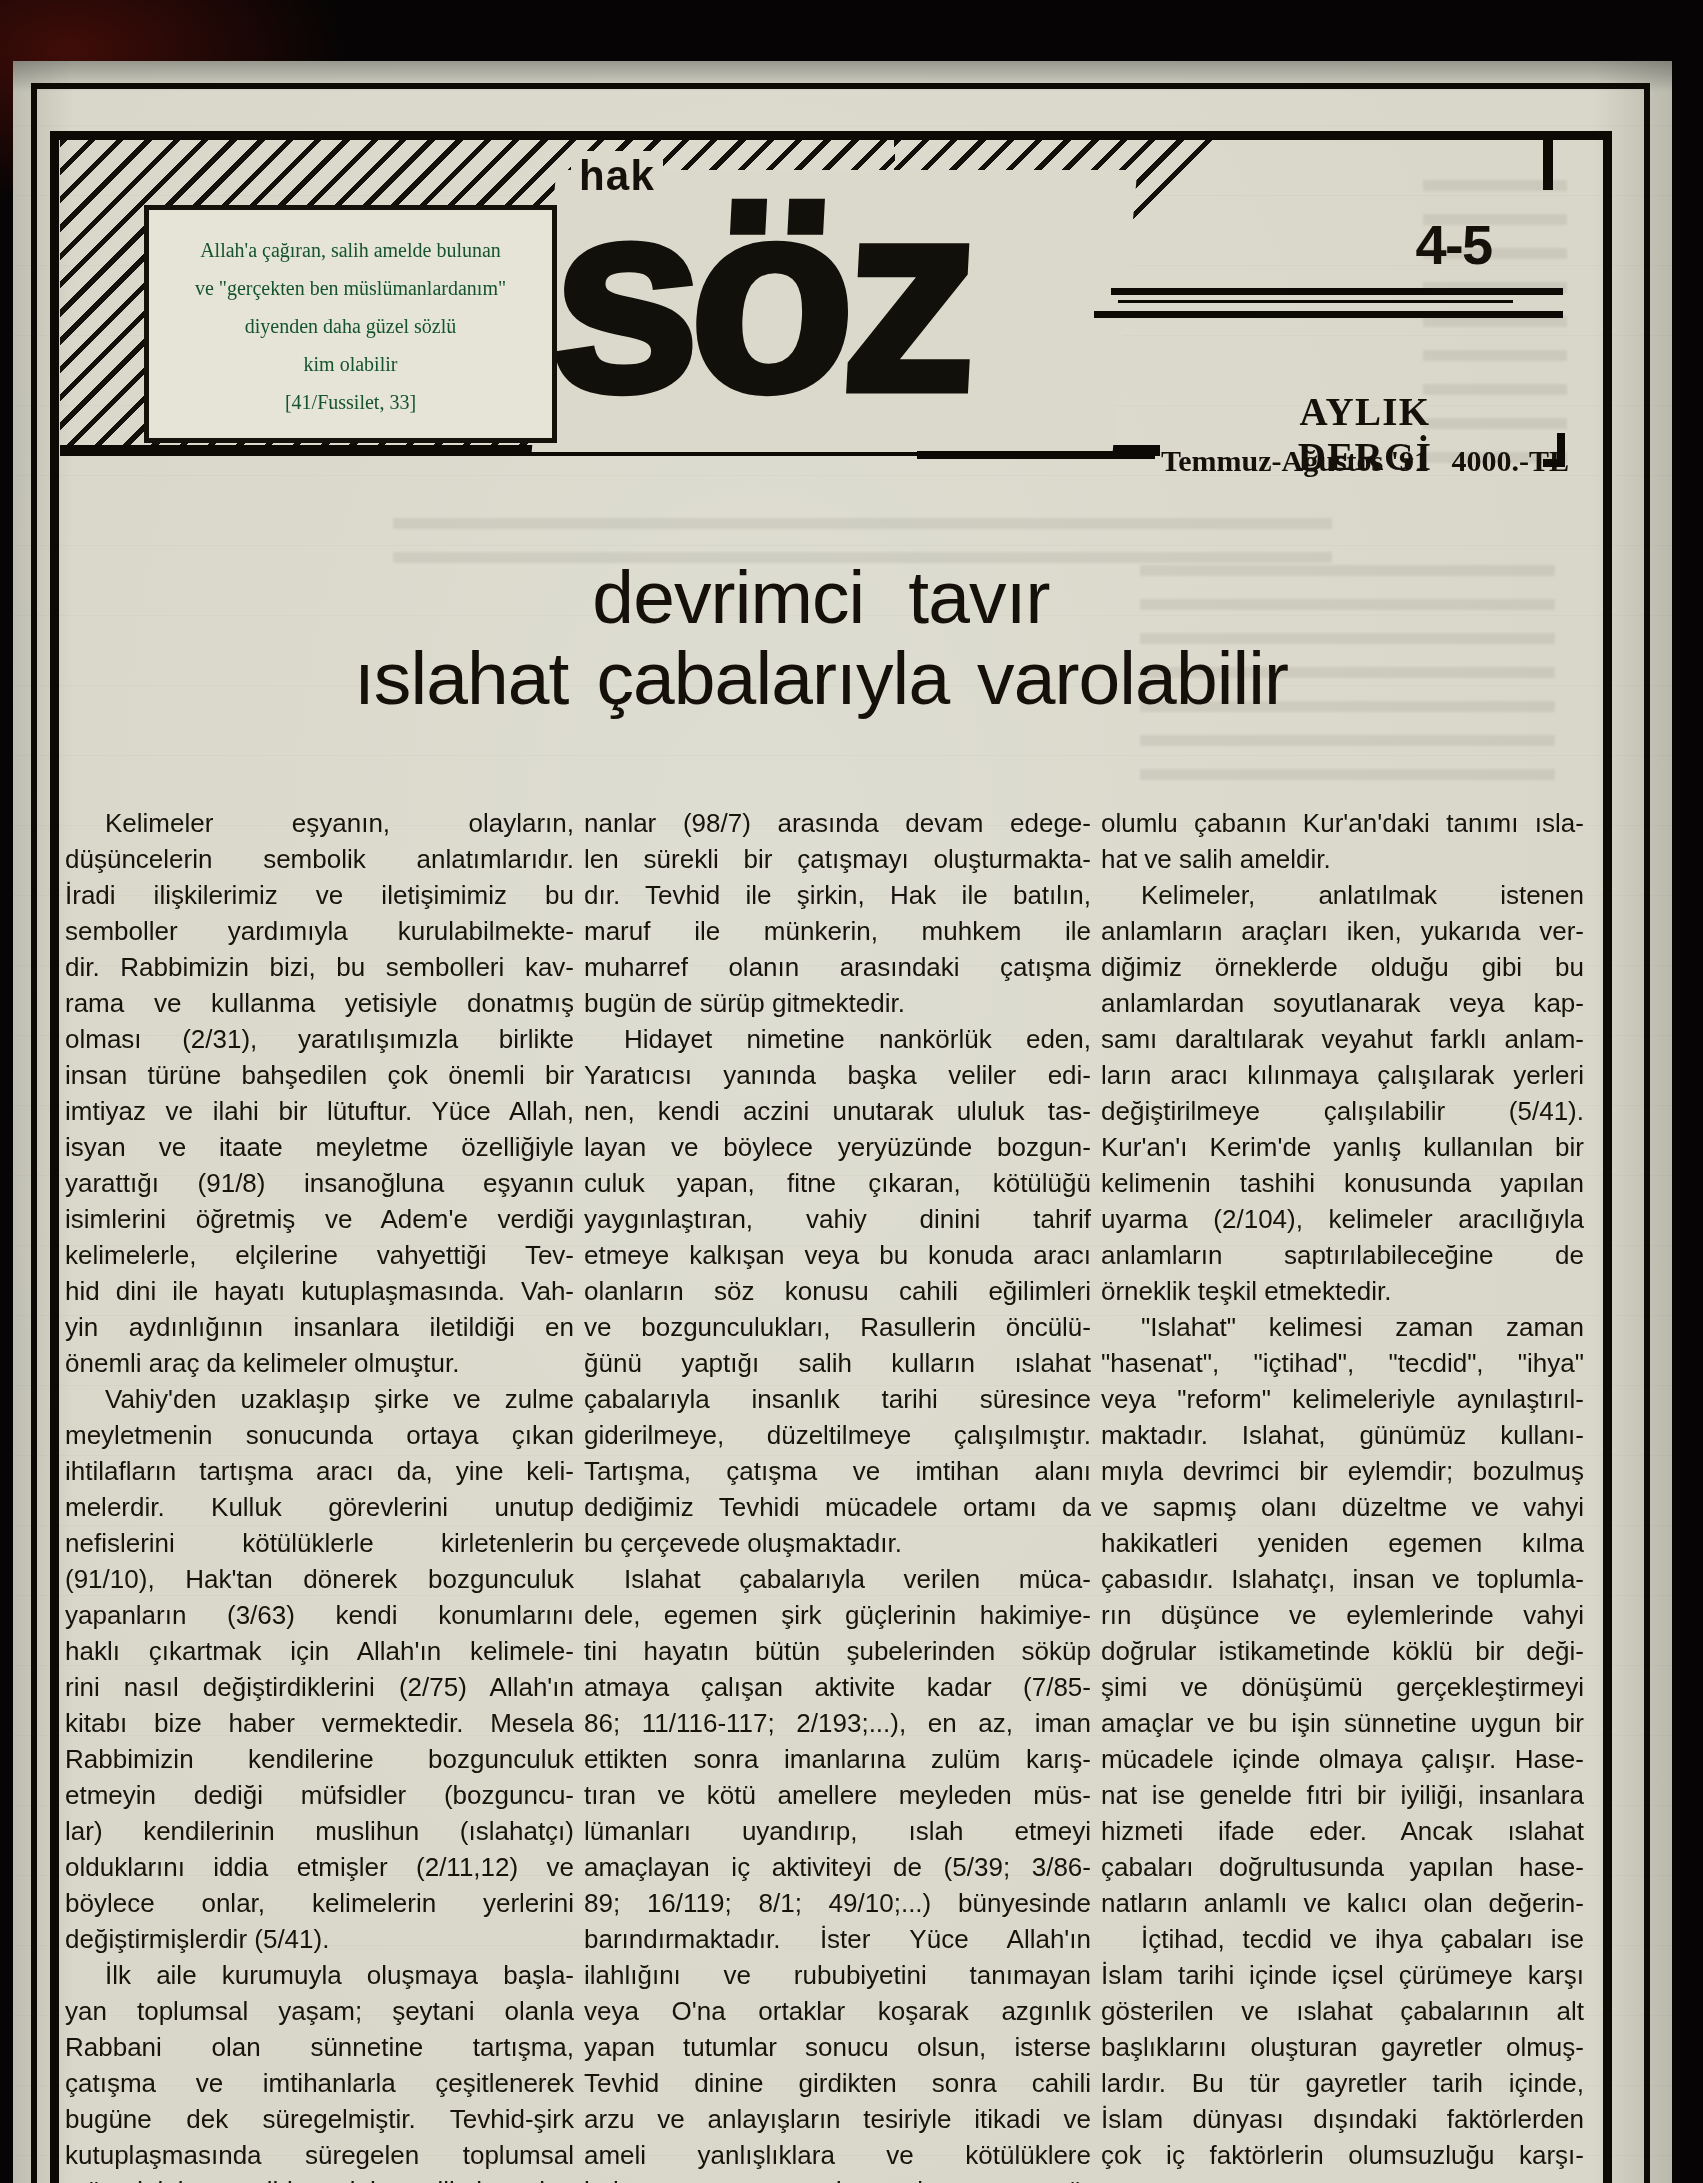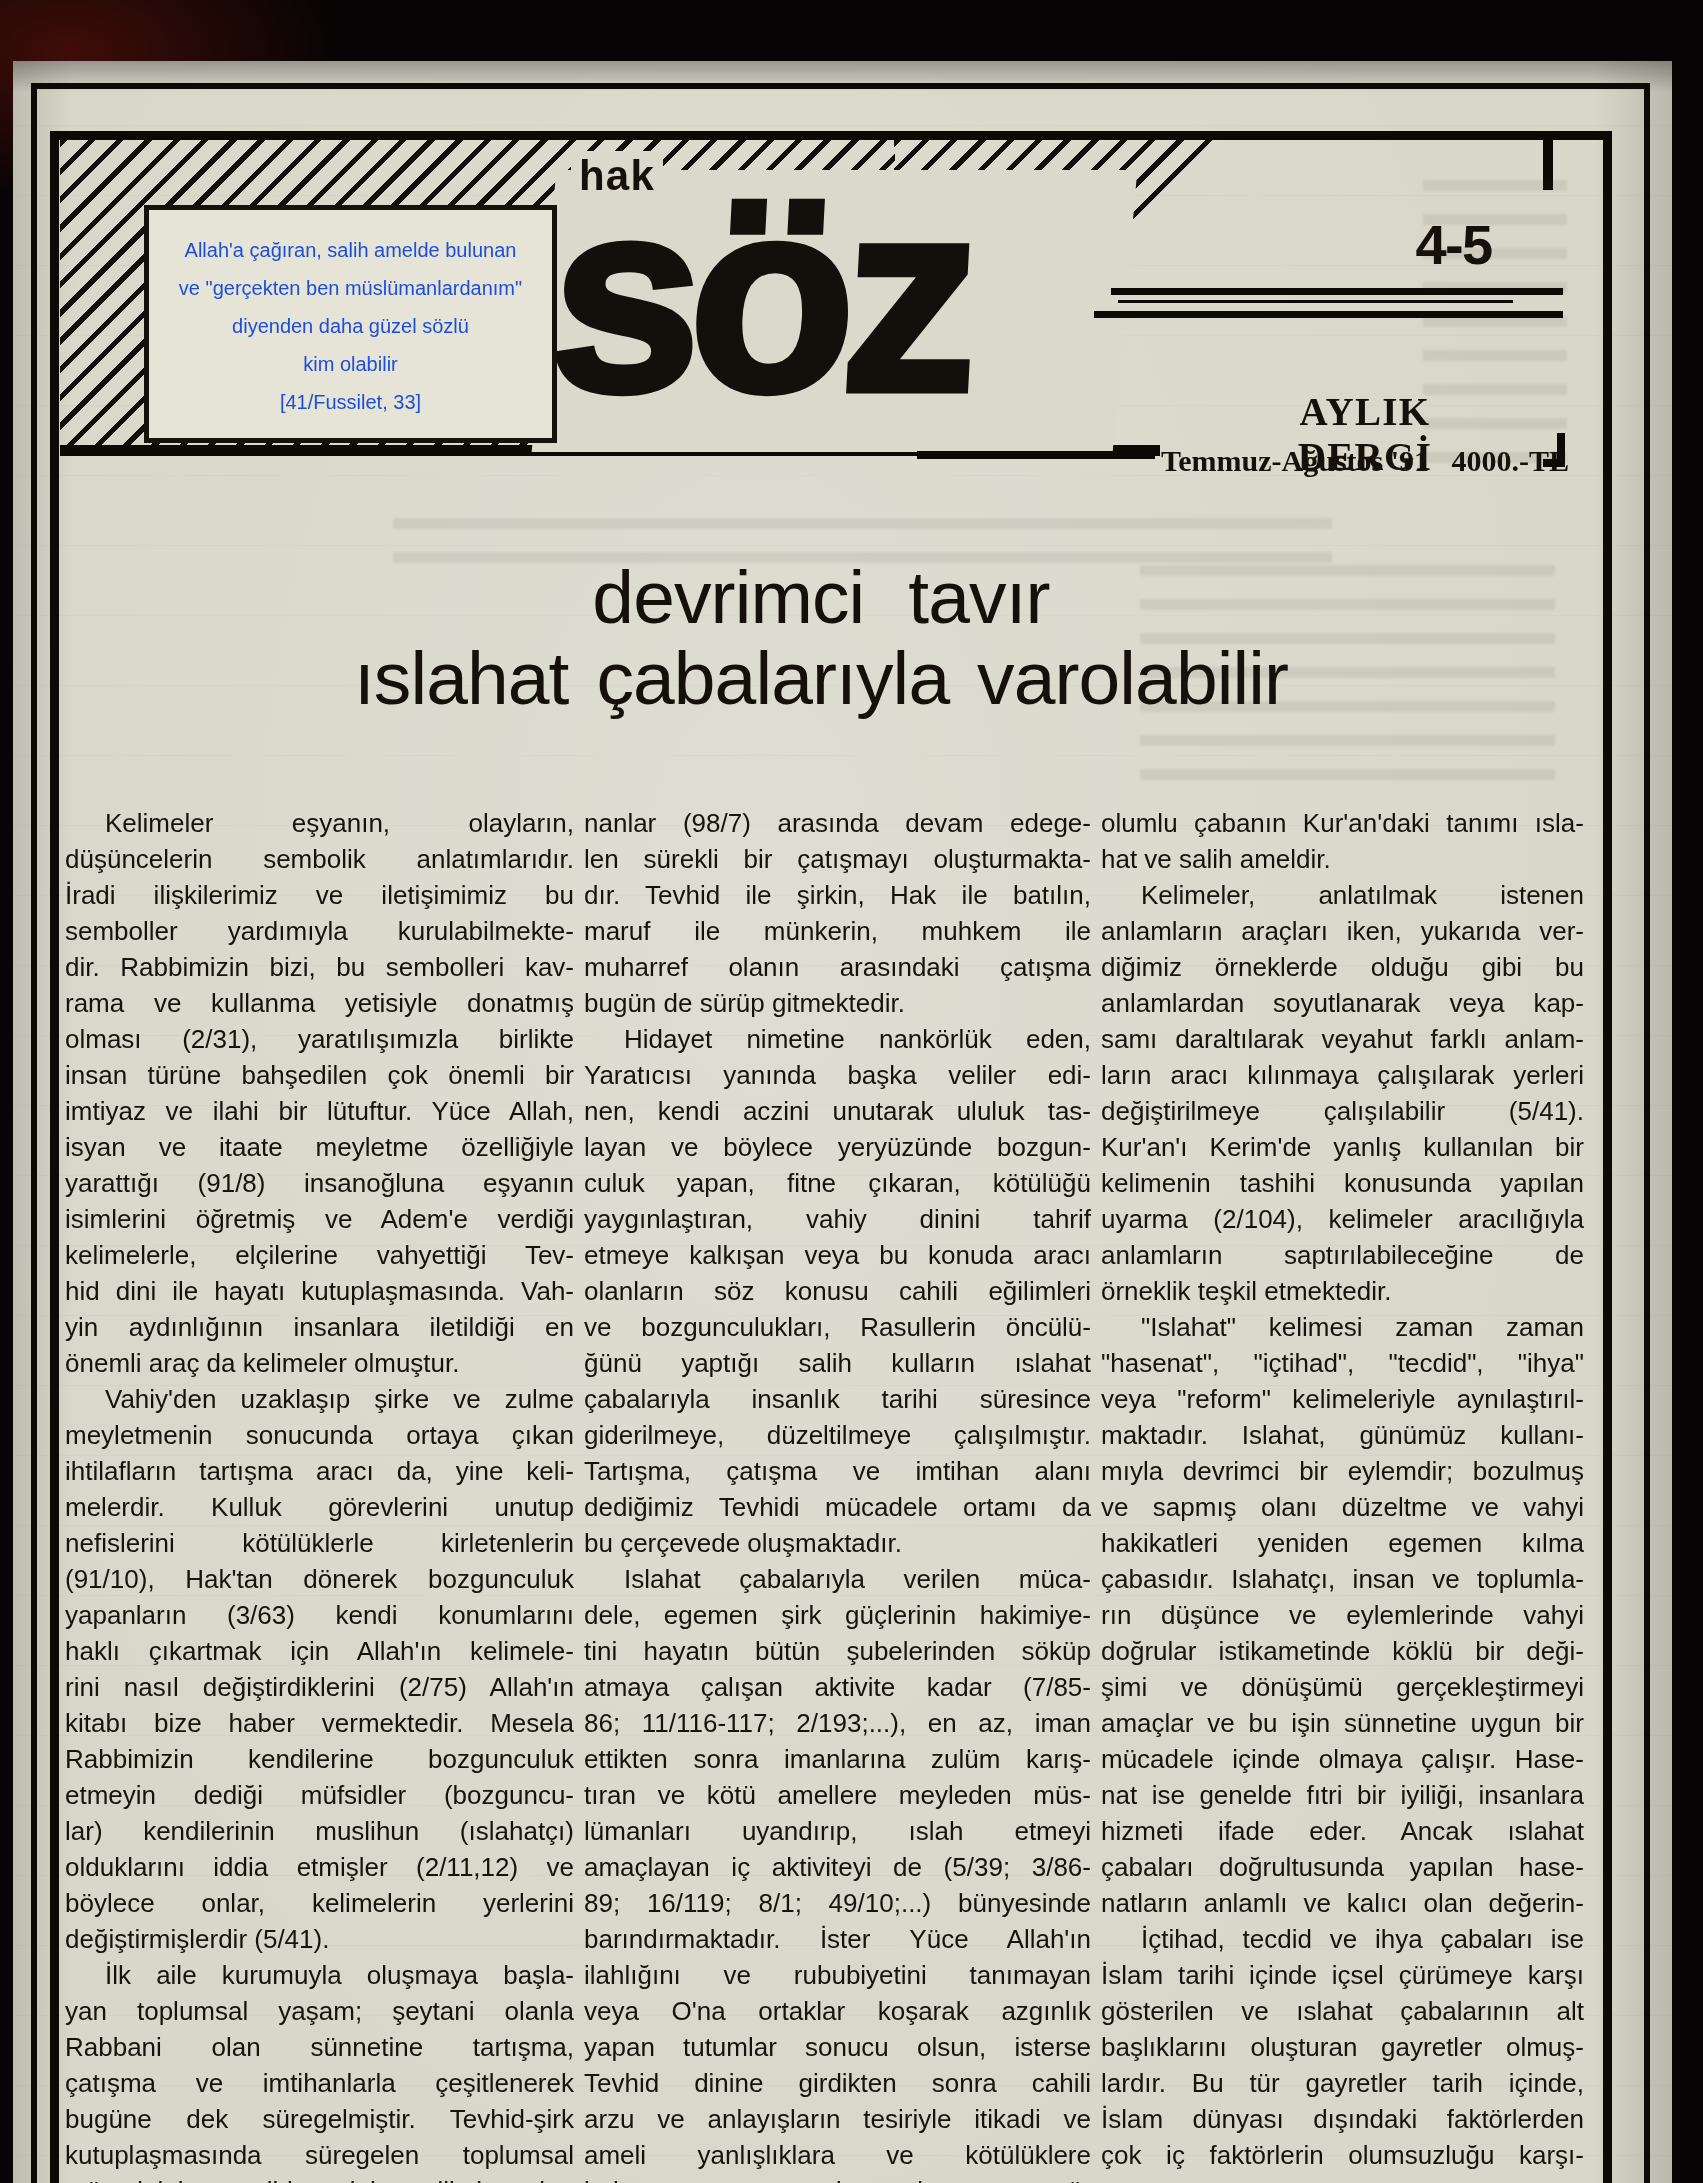--- a/index.html
+++ b/index.html
@@ -36,21 +36,21 @@
   .soz-patch{position:absolute;left:531px;top:109px;width:581px;height:282px;
     background:#dad9cb;transform:skewX(-5deg);}
   .hak{position:absolute;left:558px;top:90px;font-size:42px;font-weight:bold;
     letter-spacing:1.3px;background:#dad9cb;padding:0.9px 7.9px;}
   .soz{position:absolute;left:539px;top:82px;font-size:271px;font-weight:bold;
     letter-spacing:-12.2px;line-height:306px;transform:skewX(-3deg);
     -webkit-text-stroke:7px #12100a;color:#12100a;}
   .quote-box{position:absolute;left:131px;top:144px;width:413px;height:238px;
     background:#e5e4d6;border:5.2px solid #15120c;box-sizing:border-box;
     text-align:center;padding-top:21px;}
-  .qline{font-family:Liberation Sans, sans-serif;font-size:20px;line-height:38px;color:#1d4ed8;}
+  .qline{font-family:Liberation Serif, serif;font-size:20px;line-height:38px;color:#14532d;}
   .issue{position:absolute;left:1375px;top:151px;width:131px;text-align:center;
     font-size:56px;font-weight:bold;letter-spacing:-1.7px;}
   .aylik{position:absolute;left:1234px;top:328px;width:236px;text-align:center;
     font-family:"Liberation Serif",serif;font-weight:bold;font-size:39px;letter-spacing:1.3px;}
   .temmuz{position:absolute;left:1148px;top:383px;font-family:"Liberation Serif",serif;
     font-weight:bold;font-size:30px;white-space:pre;}
   .bracket{position:absolute;left:1530px;top:372px;width:22px;height:34px;
     border-right:8.7px solid #0d0a06;border-bottom:8.7px solid #0d0a06;box-sizing:border-box;}
   .stub{position:absolute;left:1530px;top:70px;width:9.6px;height:59px;background:#0d0a06;}
 

